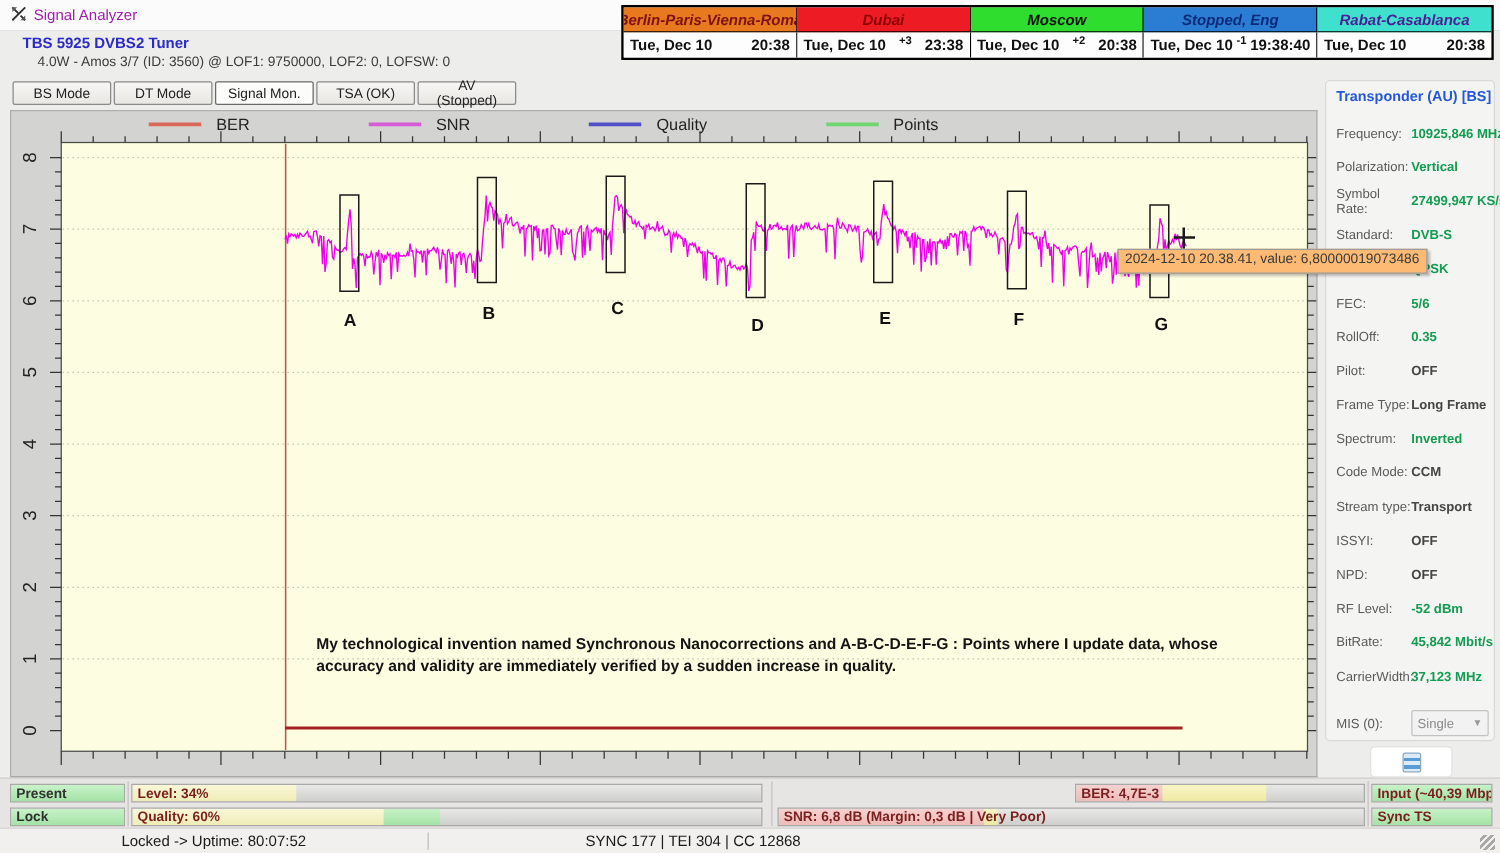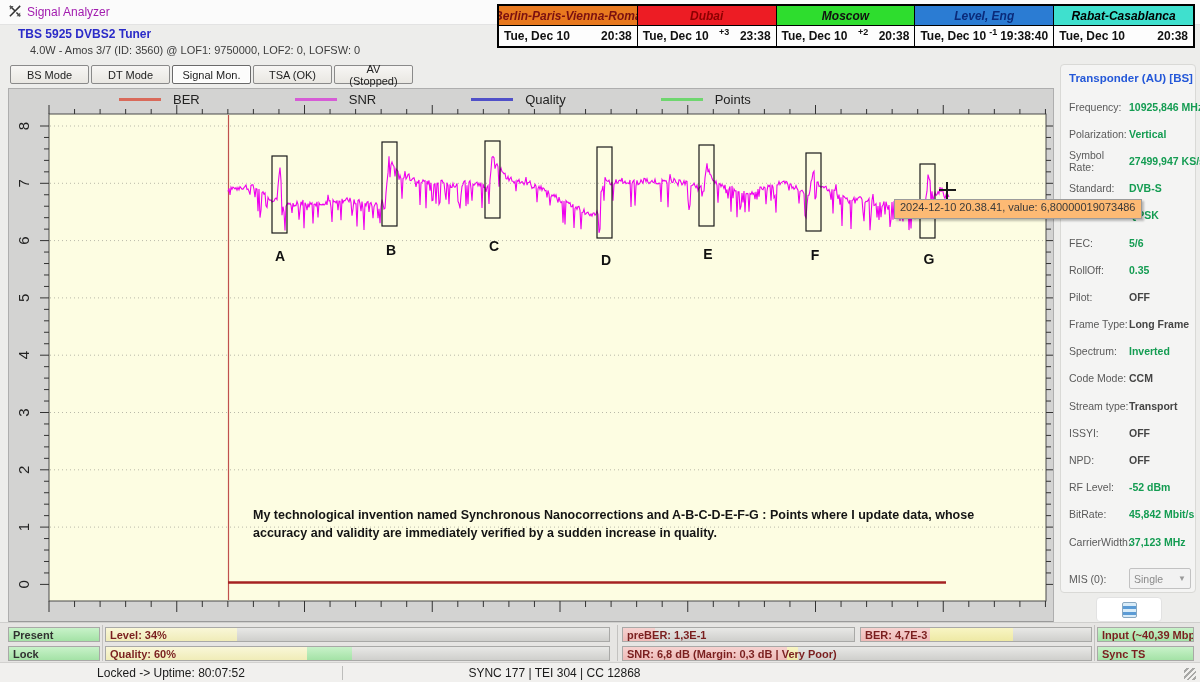--- a/index.html
+++ b/index.html
@@ -90,22 +90,22 @@
       <path d="M2 13 L13 2 M2 2 L7 7 M13 13 L9 9" stroke="#333" stroke-width="1.6" fill="none"></path>
       <path d="M2 2 L6 2 L2 6 Z M13 13 L9 13 L13 9 Z" fill="#555"></path>
     </svg>
     <span id="app-title" class="abs">Signal Analyzer</span>
   </div>
 
   <div id="clocks" class="abs">
       <div class="clock-head" style="background: rgb(232, 121, 31); color: rgb(123, 16, 16);">Berlin-Paris-Vienna-Roma</div>
       <div class="clock-head" style="background: rgb(237, 28, 36); color: rgb(139, 0, 0);">Dubai</div>
       <div class="clock-head" style="background: rgb(46, 221, 46); color: rgb(17, 17, 17);">Moscow</div>
-      <div class="clock-head" style="background: rgb(43, 124, 211); color: rgb(10, 42, 122);">Level, Eng</div>
-      <div class="clock-head" style="background: rgb(63, 224, 206); color: #000000;">Rabat-Casablanca</div>
+      <div class="clock-head" style="background: rgb(43, 124, 211); color: rgb(10, 42, 122);">Stopped, Eng</div>
+      <div class="clock-head" style="background: rgb(63, 224, 206); color: #4c1d95;">Rabat-Casablanca</div>
       <div class="clock-cell">
         <span class="clock-date">Tue, Dec 10</span>
         <span class="clock-off"></span>
         <span class="clock-time">20:38</span>
       </div>
       <div class="clock-cell">
         <span class="clock-date">Tue, Dec 10</span>
         <span class="clock-off">+3</span>
         <span class="clock-time">23:38</span>
       </div>
@@ -454,24 +454,20 @@
     <div class="vsep" style="left:617px"></div>
     <div class="vsep" style="left:1094px"></div>
   <div class="bar" style="left: 8px; top: 4px; width: 92px;">
         <div class="fill green" style="left: 0%; width: 100%;"></div>
         <span class="btext dark">Present</span>
       </div>
       <div class="bar" style="left: 105px; top: 4px; width: 505px;">
         <div class="fill paleyellow" style="left: 0%; width: 26%;"></div>
         <span class="btext">Level: 34%</span>
       </div>
-      <div class="bar" style="left: 622px; top: 4px; width: 233px;">
-        <div class="fill pink" style="left: 0%; width: 14%;"></div>
-        <span class="btext">preBER: 1,3E-1</span>
-      </div>
       <div class="bar" style="left: 860px; top: 4px; width: 232px;">
         <div class="fill pink" style="left: 0%; width: 30%;"></div>
         <div class="fill yellow" style="left: 30%; width: 36%;"></div>
         <span class="btext">BER: 4,7E-3</span>
       </div>
       <div class="bar" style="left: 1097px; top: 4px; width: 97px;">
         <div class="fill green" style="left: 0%; width: 100%;"></div>
         <span class="btext">Input (~40,39 Mbps)</span>
       </div>
       <div class="bar" style="left: 8px; top: 23px; width: 92px;">

